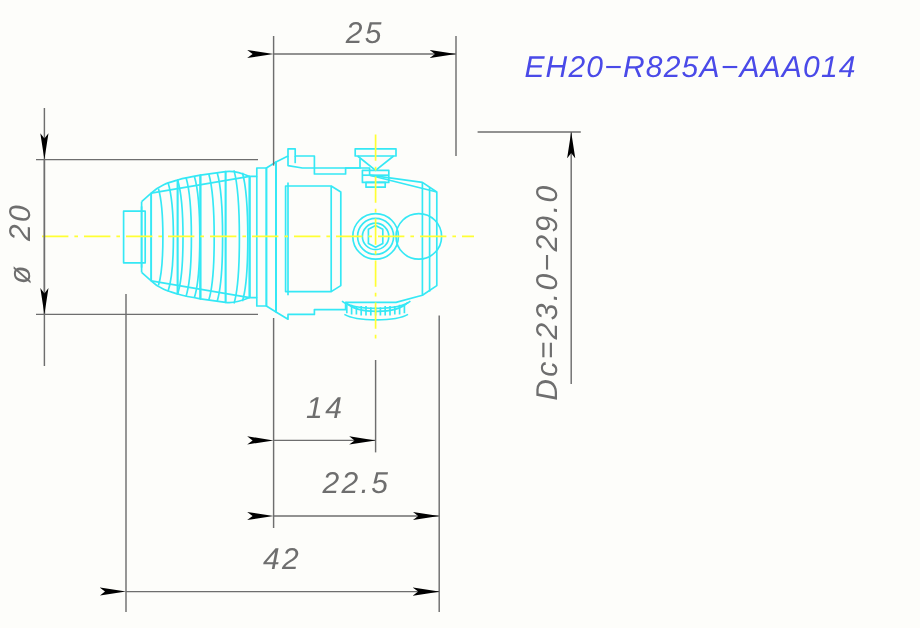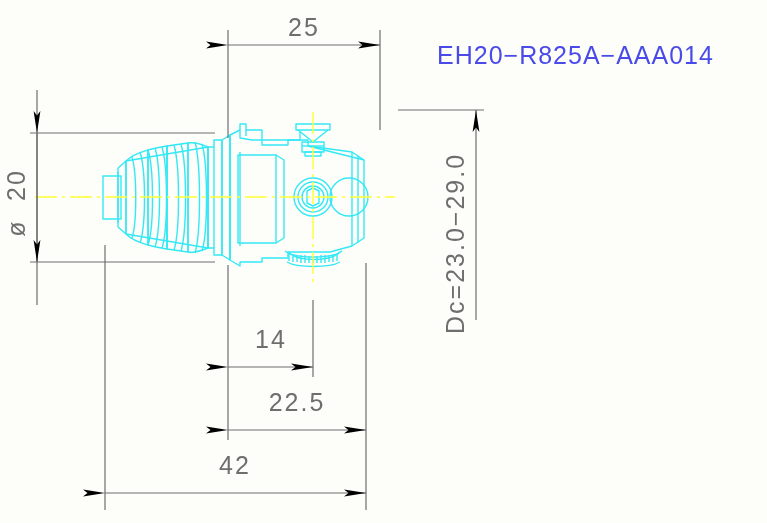--- a/index.html
+++ b/index.html
@@ -9,20 +9,21 @@
   }
   body {
     font-family: "Liberation Sans", sans-serif;
   }
   #drawing-root {
     position: relative;
     width: 767px;
     height: 523px;
     background: #fdfdfa;
     overflow: hidden;
+    font-style: italic;
   }
   #cad-svg {
     position: absolute;
     left: 0;
     top: 0;
   }
   .dim-text {
     font-family: "Liberation Sans", sans-serif;
     font-size: 25px;
     fill: #6e6e6e;

